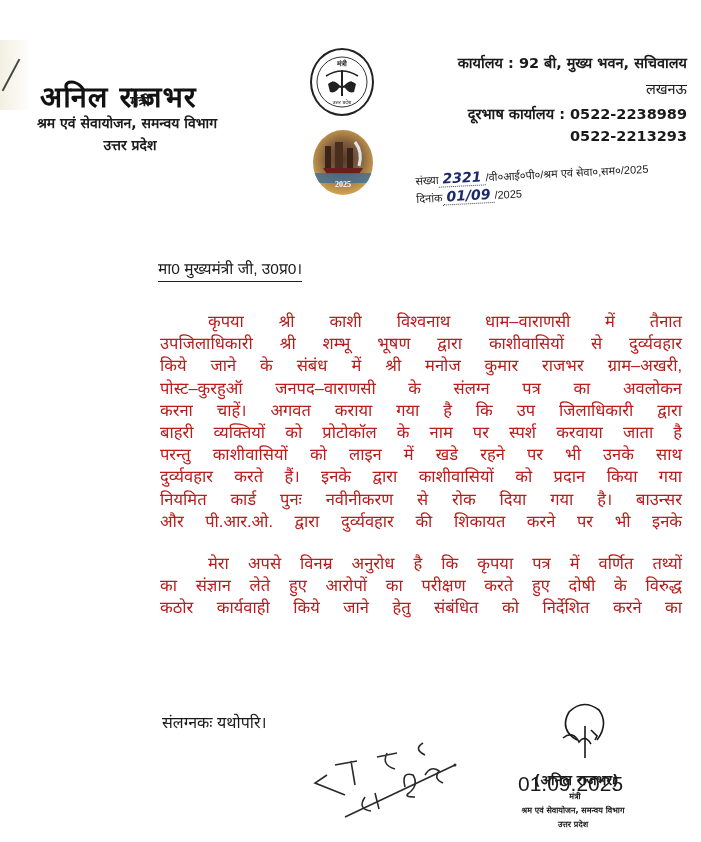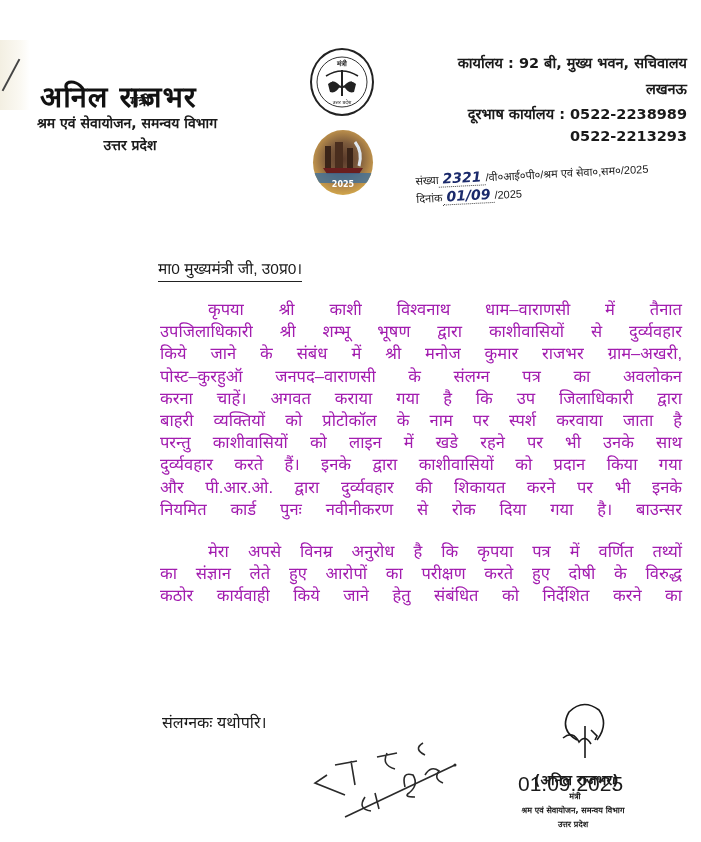--- a/index.html
+++ b/index.html
@@ -57,33 +57,33 @@
       display: flex; align-items: center; justify-content: center;
     }
     .mahakumbh-logo {
       left: 313px; top: 130px; width: 60px; height: 65px;
       border-radius: 50%;
       background: radial-gradient(circle at 50% 45%, #5a3a2a 0%, #7b5a3c 35%, #b58a4a 60%, #e0b44a 85%, #f0c850 100%);
       overflow: hidden;
     }
     .mahakumbh-logo .year {
       position: absolute; bottom: 6px; left: 0; right: 0; text-align: center;
-      font-size: 8px; font-weight: bold; color: #fff;
+      font-size: 8px; font-weight: bold; color: #fff; font-family: Liberation Serif, serif;
     }
     .mahakumbh-logo .water {
       position: absolute; left: 0; right: 0; bottom: 12px; height: 10px;
       background: #3e6f9a; opacity: .8;
     }
 
     
     .office-address {
       right: 14px; top: 52px; font-size: 14.5px; font-weight: bold; text-align: right;
     }
     .office-city {
-      right: 14px; top: 78px; font-size: 14.5px; font-weight: bold; text-align: right;
+      right: 14px; top: 78px; font-size: 14.5px; font-weight: normal; text-align: right;
     }
     .office-phone {
       right: 14px; top: 103px; font-size: 14.5px; font-weight: bold; text-align: right;
     }
     .office-phone2 {
       right: 14px; top: 128px; font-size: 14.5px; font-weight: bold; text-align: right;
     }
 
     .ref-block {
       left: 415px; top: 172px; font-size: 11px; color: #222;
@@ -102,25 +102,25 @@
     
     .addressee {
       left: 158px; top: 257px; font-size: 15.5px;
       border-bottom: 1px solid #222; padding-bottom: 2px;
       font-family: "Liberation Sans", sans-serif;
       text-align: right;
     }
 
     
     .body-text {
-      left: 160px; top: 298px; width: 522px;
+      left: 160px; top: 310px; width: 522px;
       font-family: "Liberation Sans", sans-serif;
       font-size: 16.5px; line-height: 22.2px;
       text-align: justify;
-      color: #a21caf;
+      color: #b91c1c;
     }
     .para { text-indent: 48px; margin: 0 0 20px 0; }
     .line-block { display: block; text-align-last: justify; }
     .line-block.last { text-align-last: left; }
 
     .enclosure {
       left: 162px; top: 711px; font-size: 16px;
       font-family: "Liberation Sans", sans-serif;
     }
 
@@ -202,22 +202,22 @@
 <div class="abs body-text">
   <div class="para">
     <span class="line-block">कृपया श्री काशी विश्वनाथ धाम–वाराणसी में तैनात</span>
     <span class="line-block" style="text-indent:0">उपजिलाधिकारी श्री शम्भू भूषण द्वारा काशीवासियों से दुर्व्यवहार</span>
     <span class="line-block" style="text-indent:0">किये जाने के संबंध में श्री मनोज कुमार राजभर ग्राम–अखरी,</span>
     <span class="line-block" style="text-indent:0">पोस्ट–कुरहुऑ जनपद–वाराणसी के संलग्न पत्र का अवलोकन</span>
     <span class="line-block" style="text-indent:0">करना चाहें। अगवत कराया गया है कि उप जिलाधिकारी द्वारा</span>
     <span class="line-block" style="text-indent:0">बाहरी व्यक्तियों को प्रोटोकॉल के नाम पर स्पर्श करवाया जाता है</span>
     <span class="line-block" style="text-indent:0">परन्तु काशीवासियों को लाइन में खडे रहने पर भी उनके साथ</span>
     <span class="line-block" style="text-indent:0">दुर्व्यवहार करते हैं। इनके द्वारा काशीवासियों को प्रदान किया गया</span>
+    <span class="line-block" style="text-indent:0">नियमित कार्ड पुनः नवीनीकरण से रोक दिया गया है। बाउन्सर</span>
     <span class="line-block" style="text-indent:0">और पी.आर.ओ. द्वारा दुर्व्यवहार की शिकायत करने पर भी इनके</span>
-    <span class="line-block" style="text-indent:0">नियमित कार्ड पुनः नवीनीकरण से रोक दिया गया है। बाउन्सर</span>
   </div>
   <div class="para">
     <span class="line-block">मेरा अपसे विनम्र अनुरोध है कि कृपया पत्र में वर्णित तथ्यों</span>
     <span class="line-block" style="text-indent:0">का संज्ञान लेते हुए आरोपों का परीक्षण करते हुए दोषी के विरुद्ध</span>
     <span class="line-block" style="text-indent:0">कठोर कार्यवाही किये जाने हेतु संबंधित को निर्देशित करने का</span>
   </div>
 </div>
 
 <div class="abs enclosure">संलग्नकः यथोपरि।</div>
 

